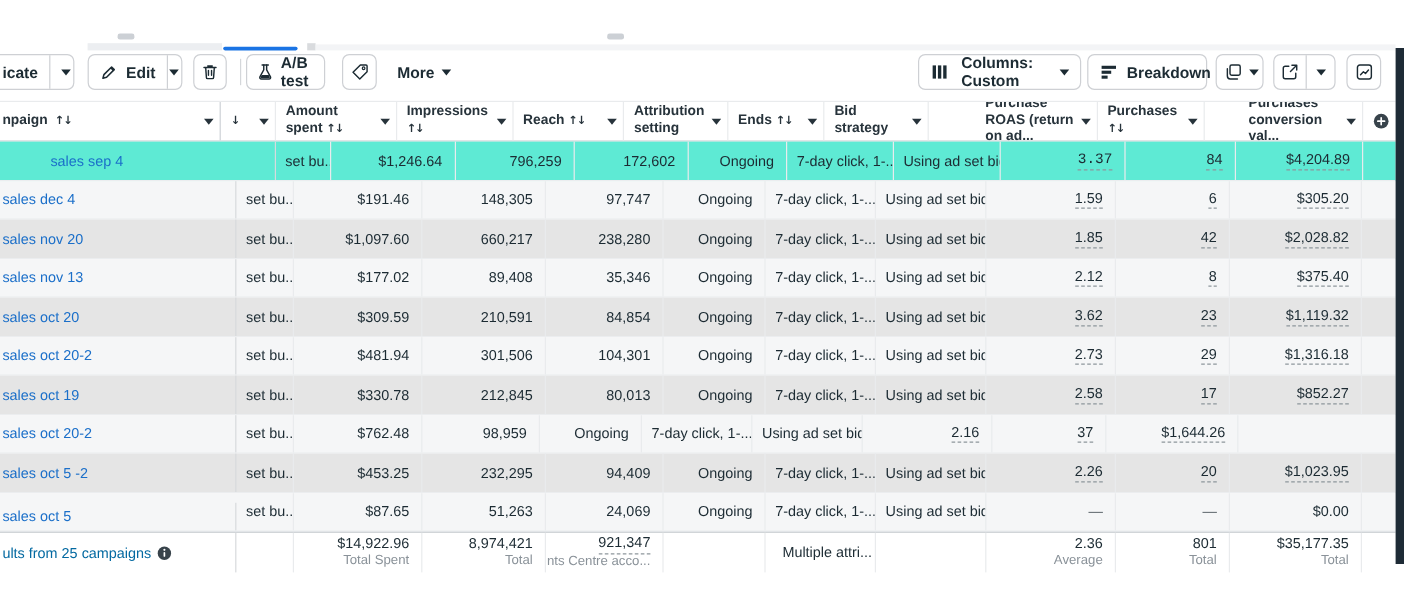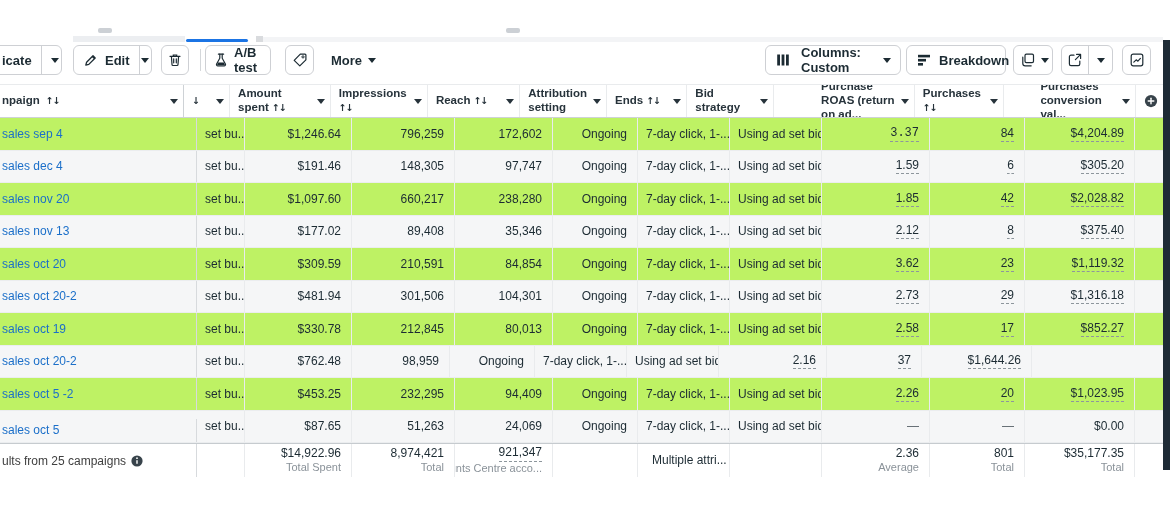--- a/index.html
+++ b/index.html
@@ -33,42 +33,42 @@
   .th { display:flex; align-items:center; justify-content:space-between; padding:2px 5px 2px 8px;
         border-right:1px solid #e9ebed; font-weight:700; font-size:11.5px; line-height:1.2;
         color:#27333b; overflow:hidden; cursor:pointer; }
   .th.first { border-right:1px solid #ced2d6; padding-left:2px; }
   .hwrap { flex:1; min-width:0; overflow:hidden; }
   .hwrap.nowrap { white-space:nowrap; display:flex; align-items:center; gap:6px; }
   .hsort { font-family:"DejaVu Sans", sans-serif; font-size:9.5px; letter-spacing:-1px; color:#27333b; }
   .th .caret { border-top-color:#27333b; margin-left:2px; flex:none; }
   .th-plus { display:flex; align-items:center; justify-content:center; border-right:none; }
 
-  .tr { display:flex; height:32.5px; border-bottom:1px solid #ebedef; background:#bef264; }
+  .tr { display:flex; height:32.5px; border-bottom:1px solid #ebedef; background:#e5e5e5; }
   .tr.stripe { background:#f5f6f7; }
-  .tr.hl { background:#bef264; }
+  .tr.hl { background:#5eead4;padding-left:40px; }
   .td { display:flex; align-items:center; border-right:1px solid #e9ebed; overflow:hidden; white-space:nowrap; }
   .td.first { border-right:1px solid #d7dadd; }
   .td.al { justify-content:flex-start; padding-left:8px; }
   .td.ar { justify-content:flex-end; padding-right:10px; }
   .td.name-cell { padding-left:2px; }
   .td.plus-cell { border-right:none; }
   .link { color:#1b6fc9; cursor:pointer; }
   .uline { border-bottom:1px dashed #8d969c; padding-bottom:1px; cursor:pointer; }
   .dash { color:#566066; }
 
   .tfoot { display:flex; height:34px; border-top:1px solid #c6cbcf; background:#fff; }
   .tf { display:flex; border-right:1px solid #e9ebed; overflow:hidden; }
   .tf.first { border-right:1px solid #d7dadd; align-items:center; padding-left:2px; gap:5px; }
   .tf.stack { flex-direction:column; align-items:flex-end; justify-content:center; padding-right:10px; }
   .tf.mid { align-items:center; padding-left:14px; }
   .tf.plus-cell { border-right:none; }
   .tf .val { font-size:12px; color:#1c2b33; line-height:1.25; }
   .tf .sub { font-size:11px; color:#8a9299; line-height:1.2; white-space:nowrap; }
-  .tlabel { font-size:12px; color:#404040; white-space:nowrap; }
+  .tlabel { font-size:12px; color:#0369a1; white-space:nowrap; }
 
   
   .panel-edge { position:absolute; left:1163px; top:40px; width:7px; height:430px; background:#1e2b36; }
 </style>
 </head>
 <body>
 
 <div class="screen">
 
   <div class="tabstrip">

